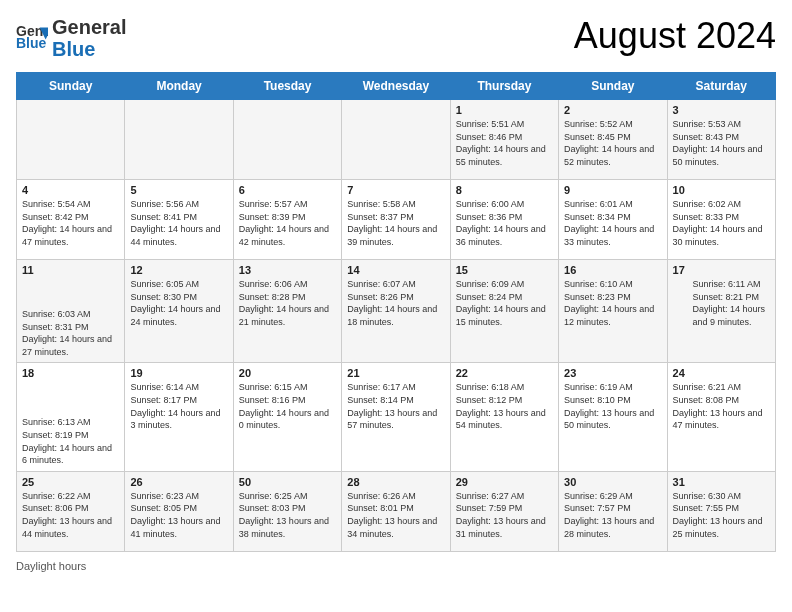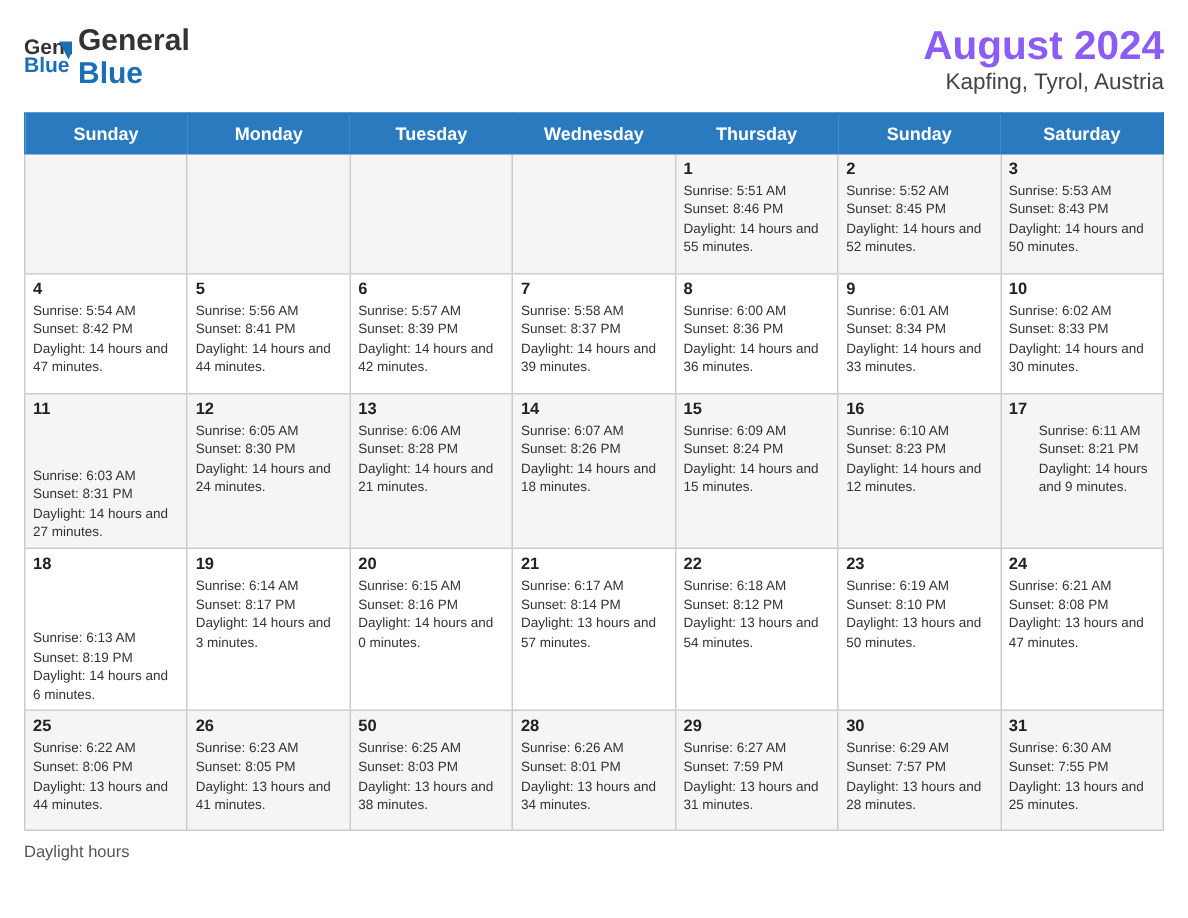--- a/index.html
+++ b/index.html
@@ -18,23 +18,23 @@
     }
     .logo {
       display: flex;
       align-items: center;
       gap: 4px;
     }
     .title-block {
       text-align: right;
     }
     .month-year {
-      font-size: 27px;
-      font-weight: bold;
-      color: #8b5cf6;
+      font-size: 36px;
+      font-weight: normal;
+      color: #000000;
       line-height: 1.1;
     }
     .location {
       font-size: 15px;
       color: #444;
     }
     table {
       width: 100%;
       border-collapse: collapse;
       table-layout: fixed;
@@ -97,21 +97,20 @@
     </div>
     <div>
       <div style="display:flex;flex-direction:column;line-height:1.1;">
         <span style="font-size:20px;font-weight:bold;color:#333;">General</span>
         <span style="font-size:20px;font-weight:bold;color:#1a6eb5;">Blue</span>
       </div>
     </div>
   </div>
   <div class="title-block">
     <div class="month-year">August 2024</div>
-    <div class="location">Kapfing, Tyrol, Austria</div>
   </div>
 </div>
 
 <table>
   <thead>
     <tr>
     <th>Sunday</th>
         <th>Monday</th>
         <th>Tuesday</th>
         <th>Wednesday</th>

